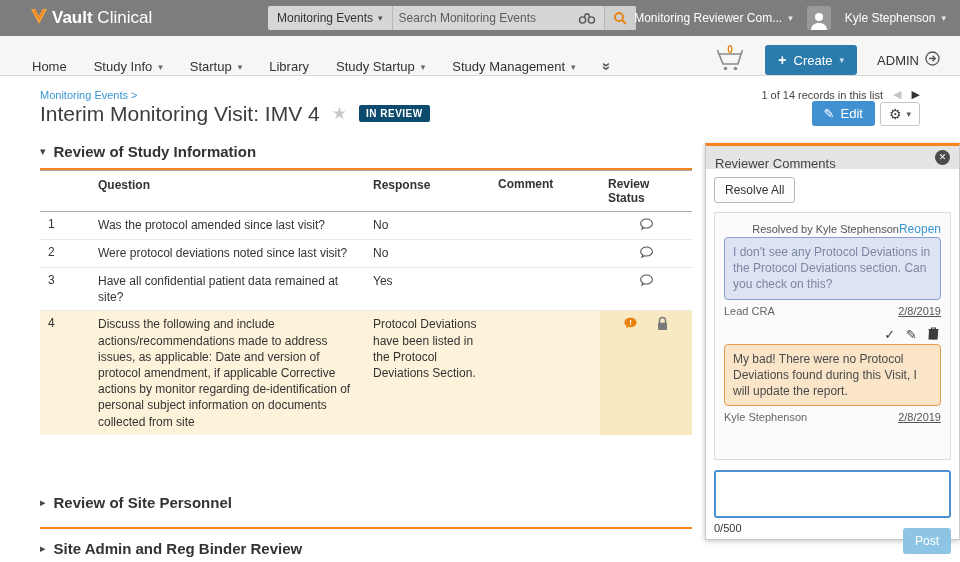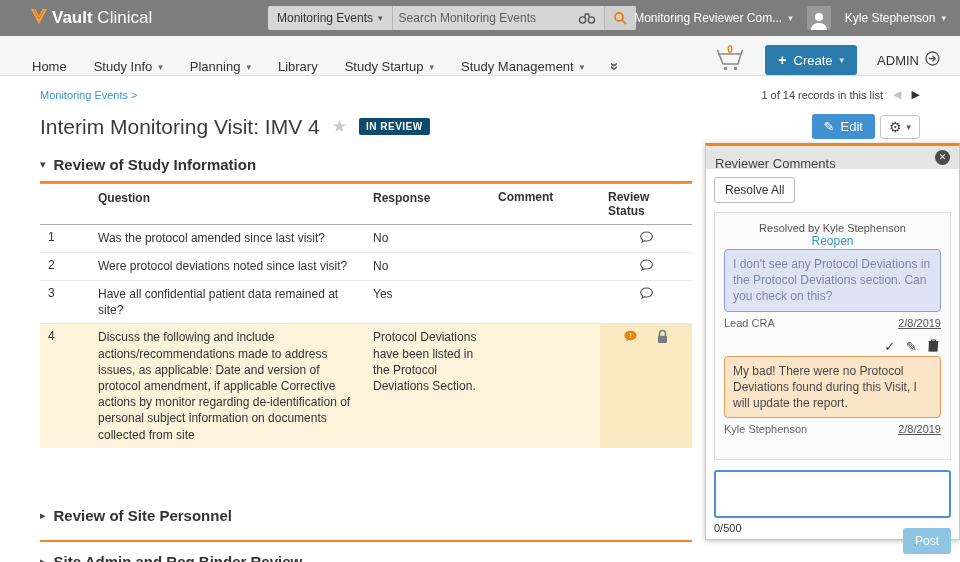--- a/index.html
+++ b/index.html
@@ -46,21 +46,21 @@
   
   .main { padding:10px 40px 0; }
   .crumb-row { display:flex; justify-content:space-between; align-items:center; margin-top:2px; }
   .breadcrumb { font-size:11px; color:#3a96d2; cursor:pointer; }
   .breadcrumb .sep { color:#3a96d2; margin-left:3px; }
   .records-nav { display:flex; align-items:center; gap:10px; font-size:11px; color:#444; }
   .rec-arrow { font-size:11px; cursor:pointer; }
   .rec-arrow.prev { color:#c4c4c4; }
   .rec-arrow.next { color:#333; }
 
-  .title-row { display:flex; align-items:center; margin-top:13px; }
+  .title-row { display:flex; align-items:center; margin-top:0; }
   .page-title { font-size:21px; color:#3c3c3c; font-weight:normal; }
   .star { color:#c9c9c9; font-size:17px; margin-left:12px; cursor:pointer; }
   .status-badge { background:#0c4a6e; color:#fff; font-size:10px; font-weight:bold; letter-spacing:.5px;
                   padding:3px 7px; border-radius:2px; margin-left:12px; }
   .title-actions { margin-left:auto; display:flex; align-items:center; gap:5px; }
   .edit-btn { background:#4190d2; color:#fff; border:none; border-radius:3px; font-size:13px;
               padding:5px 12px; display:flex; align-items:center; gap:6px; cursor:pointer; font-family:inherit; }
   .gear-btn { background:#fff; border:1px solid #c6c6c6; border-radius:3px; padding:3px 8px;
               display:flex; align-items:center; gap:5px; cursor:pointer; }
   .gear-btn .gear { font-size:14px; color:#444; }
@@ -98,21 +98,21 @@
            display:flex; flex-direction:column; }
   .panel-head { background:#e4e4e4; height:23px; display:flex; align-items:center; justify-content:space-between;
                 padding:0 9px; }
   .panel-title { font-size:13px; color:#444;margin-top:12px; }
   .panel-close { width:15px; height:15px; border-radius:50%; background:#4b4b4b; color:#fff; font-size:9px;
                  display:flex; align-items:center; justify-content:center; cursor:pointer; line-height:1; }
   .panel-body { padding:8px 8px 10px; display:flex; flex-direction:column; flex:1; }
   .resolve-all { align-self:flex-start; background:#fdfdfd; border:1px solid #b9b9b9; border-radius:3px;
                  font-size:12px; color:#333; padding:5px 10px; cursor:pointer; font-family:inherit; }
   .thread { margin-top:9px; border:1px solid #ddd; background:#fbfbfb; padding:9px; height:248px; overflow:hidden; }
-  .resolved-row { display:flex; justify-content:flex-start; align-items:center;flex-direction:column; }
+  .resolved-row { display:flex; justify-content:flex-end; align-items:center; }
   .resolved-by { font-size:11px; color:#555; }
   .reopen { font-size:12px; color:#3a96d2; cursor:pointer; }
   .c-bubble { margin-top:1px; border-radius:4px; padding:6px 8px; font-size:12px; line-height:1.35; }
   .c-bubble.blue { background:#dee3f4; border:1px solid #8b9fd4; color:#7c87a3; }
   .c-bubble.orange { background:#fbe5c8; border:1px solid #e79a52; color:#4a4a4a; }
   .c-meta { display:flex; justify-content:space-between; margin-top:5px; font-size:11px; color:#666; }
   .c-date { text-decoration:underline; color:#555; cursor:pointer; }
   .c-actions { display:flex; justify-content:flex-end; gap:11px; margin:10px 2px 2px; align-items:center; }
   .c-actions .act { font-size:13px; color:#3d3d3d; cursor:pointer; line-height:1; }
   .comment-input { margin-top:10px; width:100%; height:48px; border:2px solid #4a90d2; border-radius:3px;
@@ -180,21 +180,21 @@
   <nav class="mainnav">
     <div class="nav-items">
       <div class="nav-item">
           <span>Home</span>
         </div>
       <div class="nav-item">
           <span>Study Info</span>
           <span class="ddcaret">▾</span>
         </div>
       <div class="nav-item">
-          <span>Planning</span>
+          <span>Startup</span>
           <span class="ddcaret">▾</span>
         </div>
       <div class="nav-item">
           <span>Library</span>
         </div>
       <div class="nav-item">
           <span>Study Startup</span>
           <span class="ddcaret">▾</span>
         </div>
       <div class="nav-item">

